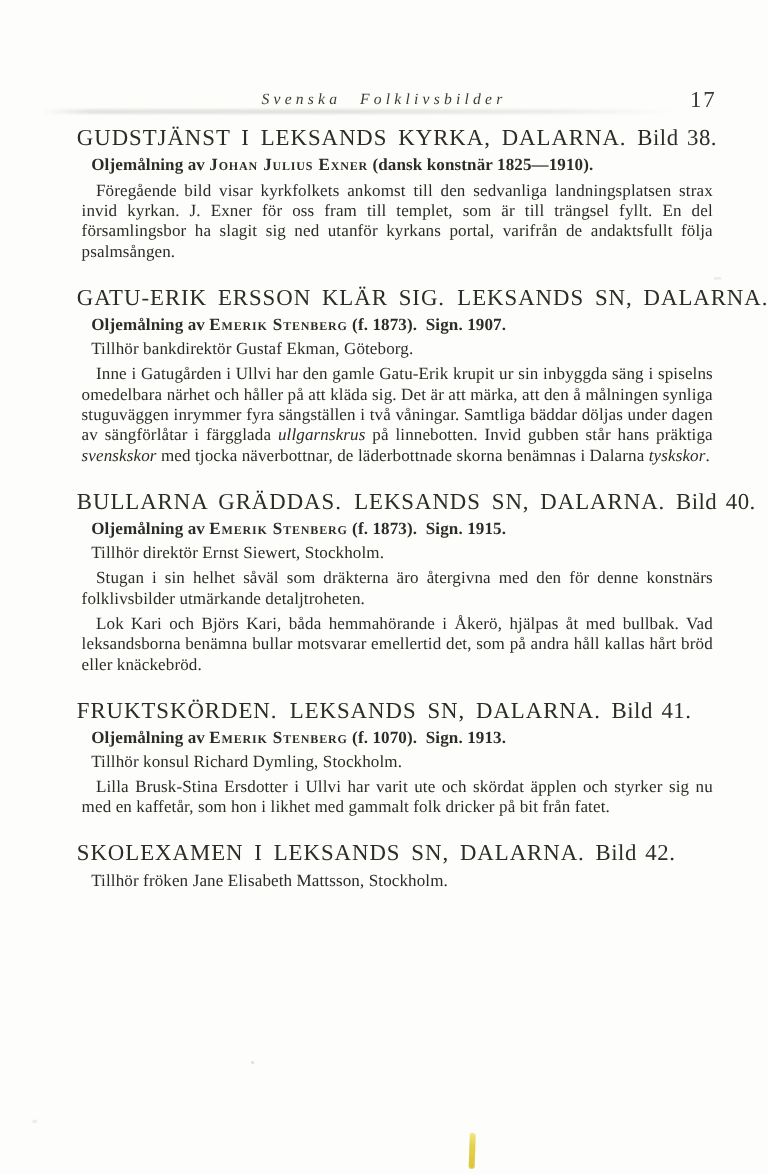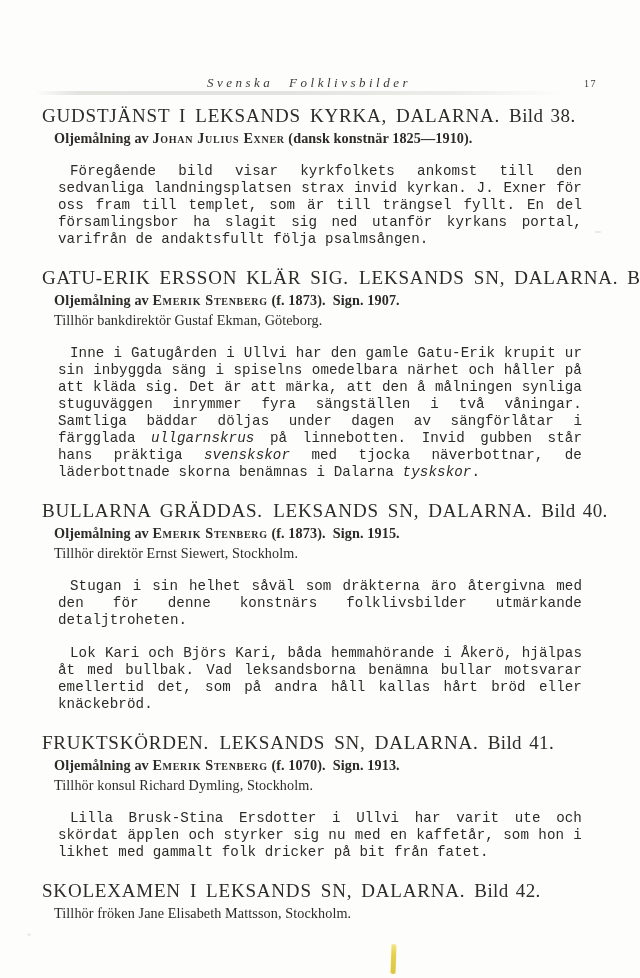--- a/index.html
+++ b/index.html
@@ -9,20 +9,21 @@
     position: relative;
     width: 640px;
     height: 978px;
     background: #fdfdfb;
     color: #2d2b26;
     font-family: "Liberation Serif", "DejaVu Serif", serif;
     font-size: 14.2px;
     line-height: 17px;
     letter-spacing: 0.1px;
     overflow: hidden;
+    padding-left: 22px;
   }
 
   .content { padding: 74px 42px 0 42px; }
 
   
   .running-head {
     position: relative;
     height: 18px;
     font-size: 13px;
     color: #3c3a34;
@@ -32,21 +33,21 @@
     left: 0; right: 22px;
     text-align: center;
     font-style: italic;
     letter-spacing: 3.5px;
     word-spacing: 9px;
     white-space: nowrap;
   }
   .page-number {
     position: absolute;
     right: 1px; top: 1px;
-    font-size: 10px;
+    font-size: 19px;
     letter-spacing: 1.5px;
   }
 
   
   .header-rule {
     position: absolute;
     left: 35px; top: 91px;
     width: 528px; height: 4px;
     background: linear-gradient(90deg,
       rgba(185,185,178,0) 0%,
@@ -66,21 +67,21 @@
     word-spacing: 3.5px;
     line-height: 18px;
     white-space: nowrap;
     color: #2e2c27;
   }
   .entry:first-of-type h2.entry-title { margin-top: 15px; }
   .bild { margin-left: 9px; letter-spacing: 0.4px; word-spacing: 2px; }
 
   .credit { margin: 0 0 3px 0; text-indent: 12px; font-weight: bold; }
   .owner  { margin: 0 0 3px 0; text-indent: 12px; }
-  .par    { margin: 16px; text-indent: 12px; text-align: justify; font-family: Liberation Mono, monospace; }
+  .par    { margin: 4px; text-indent: 12px; text-align: justify; }
   .par + .par { margin-top: 0; }
 
   .sc { font-variant: small-caps; letter-spacing: 0.7px; }
   .it { font-style: italic; }
 
   
   .highlight-mark {
     position: absolute;
     left: 391px; top: 944px;
     width: 5px; height: 30px;

